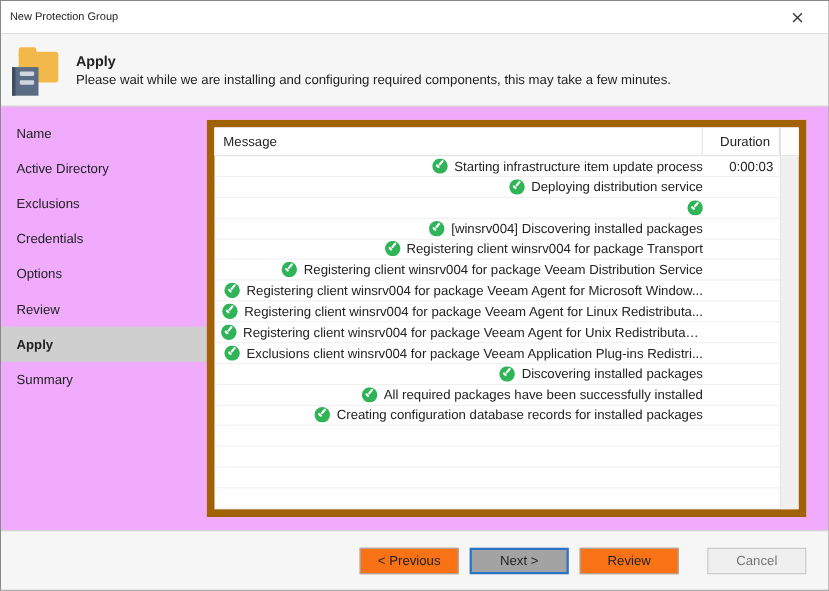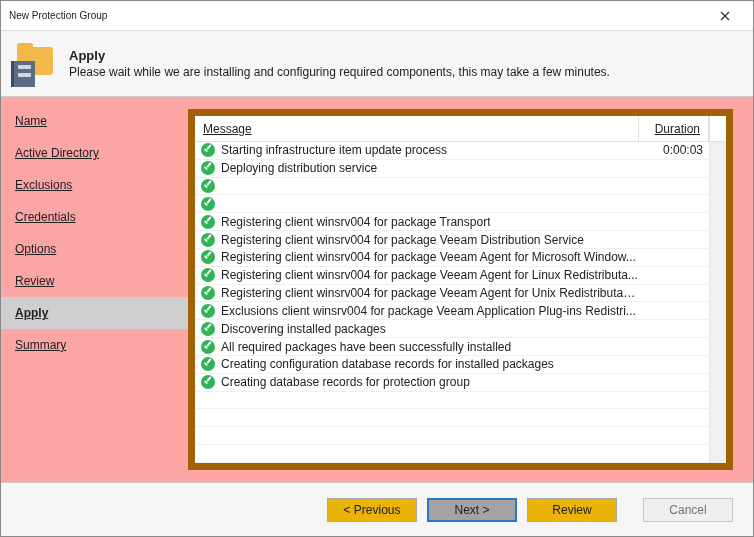--- a/index.html
+++ b/index.html
@@ -51,22 +51,21 @@
     background: #cfd6df; border-radius: 1px;
   }
   .header .server::before { top: 4px; }
   .header .server::after { top: 12px; }
   .header .txt { display: flex; flex-direction: column; gap: 2px; }
   .header .step-title { font-weight: 700; font-size: 13px; }
   .header .step-desc { font-size: 12px; color: #222; }
 
   .body {
     flex: 1; display: flex; min-height: 0;
-    background: #fca5a5;
-    text-decoration: underline;
+    background: #f0abfc;
   }
   .sidebar {
     width: 187px; flex: 0 0 187px;
     padding: 8px 0 0 0;
     display: flex; flex-direction: column;
   }
   .sidebar .item {
     padding: 9px 14px; font-size: 12px; color: #222;
     cursor: default;
   }
@@ -106,20 +105,21 @@
   }
   .grid .row {
     display: flex; height: 19px; align-items: center;
     border-bottom: 1px solid #f0f0f0;
     padding: 0;
   }
   .grid .row .c-msg {
     flex: 1; display: flex; align-items: center; gap: 6px;
     padding-left: 6px;
     overflow: hidden;
+    justify-content: flex-end;
   }
   .grid .row .c-msg .txt {
     white-space: nowrap; overflow: hidden; text-overflow: ellipsis;
     font-size: 12px;
   }
   .grid .row .c-dur {
     width: 70px; flex: 0 0 70px; text-align: right;
     padding-right: 6px; font-size: 12px;
   }
 
@@ -157,21 +157,21 @@
   .footer {
     height: 54px; border-top: 1px solid #ccc;
     background: #f6f6f6;
     display: flex; align-items: center; justify-content: flex-end;
     padding: 0 20px; gap: 10px;
   }
   .footer .spacer6 { width: 6px; }
   .btn {
     min-width: 90px; height: 24px;
     border: 1px solid #a9a9a9;
-    background: #eab308;
+    background: #f97316;
     font-size: 12px; color: #222;
     display: inline-flex; align-items: center; justify-content: center;
     padding: 0 10px;
     cursor: default;
   }
   .btn.default {
     border: 2px solid #2a74c9;
     background: #a3a3a3;
     height: 24px;
   }
@@ -243,20 +243,21 @@
               </div>
               <div class="row">
                 <div class="c-msg">
                   <span class="ok-icon"></span>
                 </div>
                 <div class="c-dur"></div>
               </div>
               <div class="row">
                 <div class="c-msg">
                   <span class="ok-icon"></span>
+                  <span class="txt">[winsrv004] Discovering installed packages</span>
                 </div>
                 <div class="c-dur"></div>
               </div>
               <div class="row">
                 <div class="c-msg">
                   <span class="ok-icon"></span>
                   <span class="txt">Registering client winsrv004 for package Transport</span>
                 </div>
                 <div class="c-dur"></div>
               </div>
@@ -306,27 +307,20 @@
                 <div class="c-msg">
                   <span class="ok-icon"></span>
                   <span class="txt">All required packages have been successfully installed</span>
                 </div>
                 <div class="c-dur"></div>
               </div>
               <div class="row">
                 <div class="c-msg">
                   <span class="ok-icon"></span>
                   <span class="txt">Creating configuration database records for installed packages</span>
-                </div>
-                <div class="c-dur"></div>
-              </div>
-              <div class="row">
-                <div class="c-msg">
-                  <span class="ok-icon"></span>
-                  <span class="txt">Creating database records for protection group</span>
                 </div>
                 <div class="c-dur"></div>
               </div>
               <div class="row phantom">
                 <div class="c-msg"></div>
                 <div class="c-dur"></div>
               </div>
               <div class="row phantom">
                 <div class="c-msg"></div>
                 <div class="c-dur"></div>

